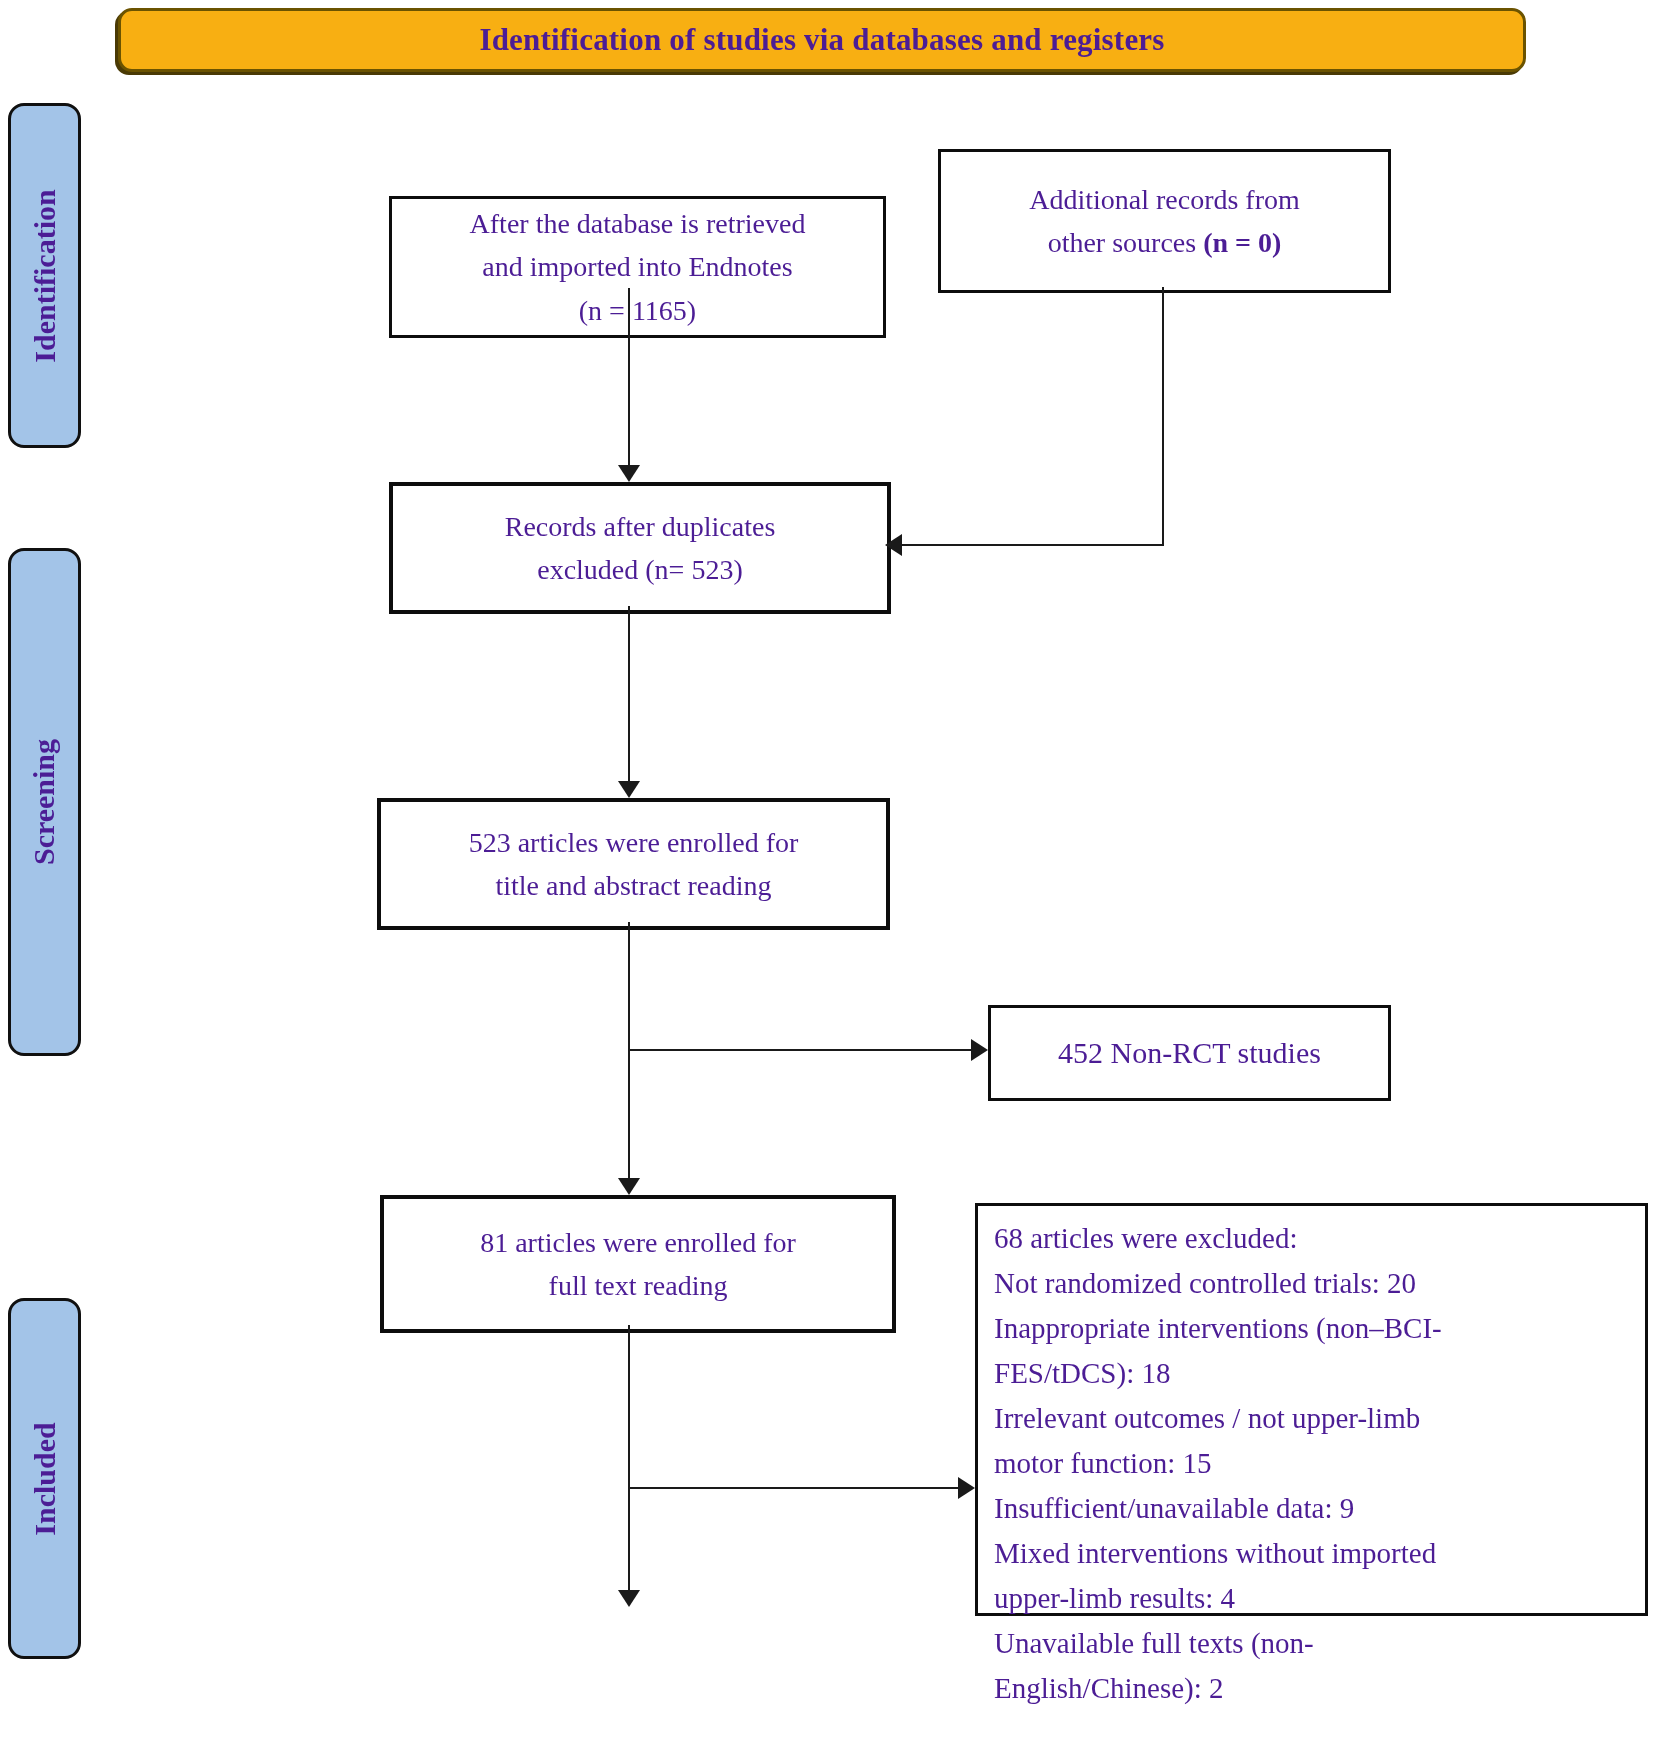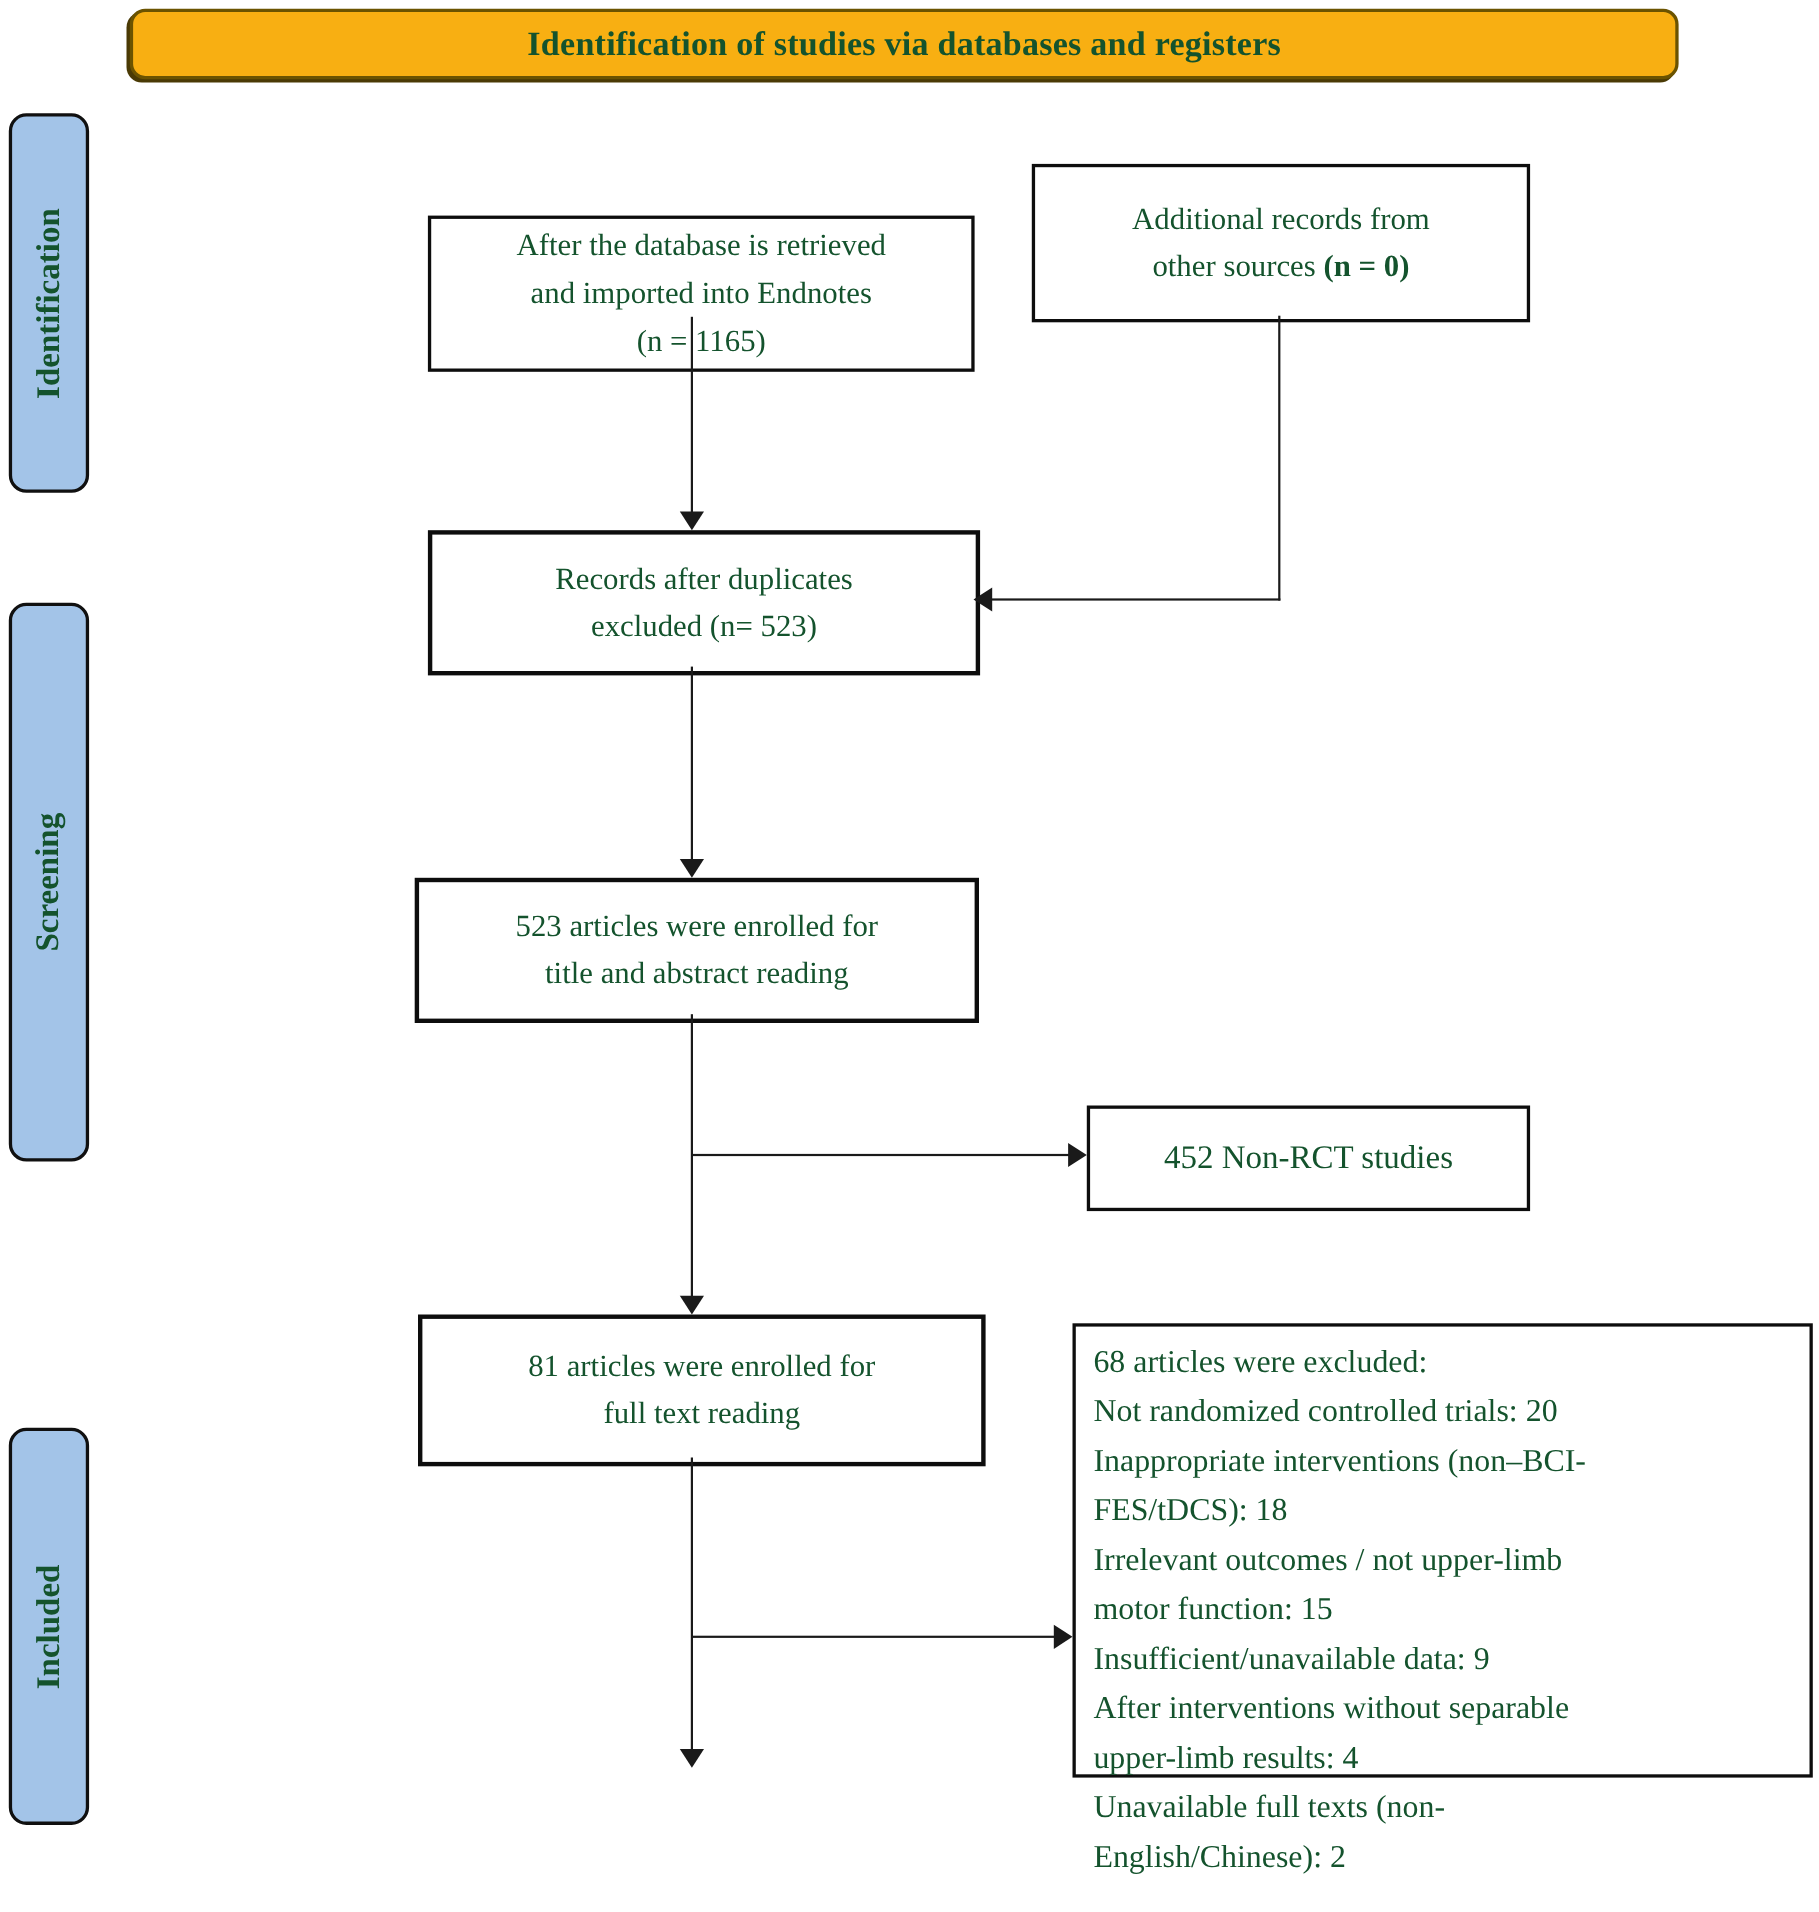--- a/index.html
+++ b/index.html
@@ -1,18 +1,18 @@
 <!DOCTYPE html>
 <html style="--banner_bg: #F8AF12; --banner_border: #6B5300; --banner_shadow: #4A3A05; --stage_bg: #A3C4E8; --line: #1a1a1a;"><head>
 <meta charset="utf-8">
 <style>
   html,body{margin:0;padding:0;background:#ffffff;}
   #canvas{
     position:relative;width:1654px;height:1738px;background:#ffffff;
-    font-family:"Liberation Serif","DejaVu Serif",serif;color:#14532d;
+    font-family:"Liberation Serif","DejaVu Serif",serif;color:#4c1d95;
     overflow:hidden;
   }
   .banner{
     position:absolute;left:118px;top:8px;width:1402px;height:58px;
     background:var(--banner_bg);border:3px solid var(--banner_border);
     border-radius:14px;display:flex;align-items:center;justify-content:center;
     box-shadow:-3px 3px 0 var(--banner_shadow);
   }
   .banner-title{font-weight:bold;font-size:31px;letter-spacing:.2px;}
   .stage{
@@ -104,21 +104,21 @@
   </div>
 
   <div class="exclusions" style="left:975px;top:1203px;width:673px;height:413px;">
       <div class="xline">68 articles were excluded:</div>
       <div class="xline">Not randomized controlled trials: 20</div>
       <div class="xline">Inappropriate interventions (non–BCI-</div>
       <div class="xline">FES/tDCS): 18</div>
       <div class="xline">Irrelevant outcomes / not upper-limb</div>
       <div class="xline">motor function: 15</div>
       <div class="xline">Insufficient/unavailable data: 9</div>
-      <div class="xline">After interventions without separable</div>
+      <div class="xline">Mixed interventions without imported</div>
       <div class="xline">upper-limb results: 4</div>
       <div class="xline">Unavailable full texts (non-</div>
       <div class="xline">English/Chinese): 2</div>
     </div>
 
 
   <div class="vline" style="left:628px;top:288px;height:179px;"></div>
   <div class="ah-down" style="left:618px;top:465px;"></div>
 
   <div class="vline" style="left:1162px;top:287px;height:259px;"></div>

